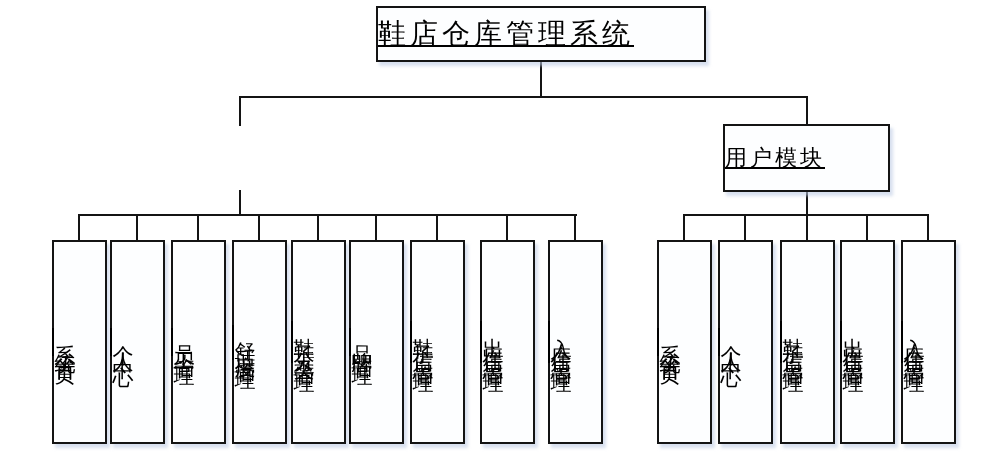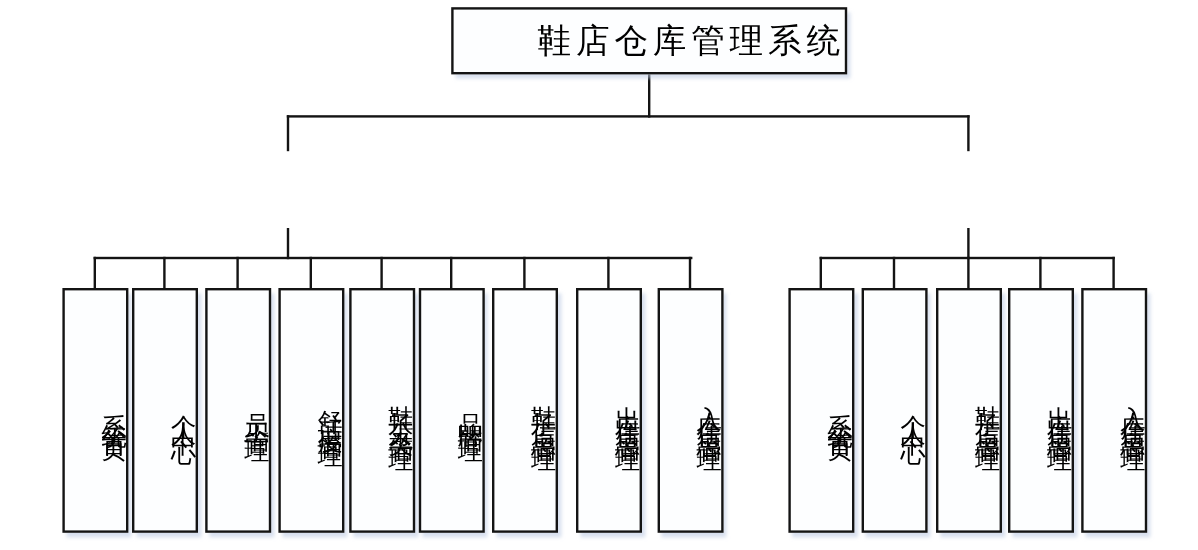--- a/index.html
+++ b/index.html
@@ -12,21 +12,21 @@
   html,body{margin:0;padding:0;background:#ffffff;}
   body{font-family:"DejaVu Serif","Liberation Serif",serif;color:var(--text);}
   .canvas{
     position:relative;width:998px;height:458px;background:#ffffff;overflow:hidden;
   }
   .box{
     position:absolute;box-sizing:border-box;
     background:var(--box-fill);
     border:2px solid var(--box-border);
     box-shadow:3px 4px 3px var(--shadow);
-    display:flex;align-items:center;justify-content:flex-end;
+    display:flex;align-items:center;justify-content:flex-start;text-decoration:underline;
   }
   .root-box span{font-size:28px;letter-spacing:4px;white-space:nowrap;}
   .module-box span{font-size:22px;letter-spacing:3px;white-space:nowrap;}
   .leaf{
     width:55px;height:204px;top:240px;
   }
   .leaf span{
     writing-mode:vertical-rl;
     text-orientation:upright;
     font-size:21px;
@@ -64,20 +64,23 @@
   <div class="vline" style="left:683px;top:214px;height:28px;"></div>
   <div class="vline" style="left:744px;top:214px;height:28px;"></div>
   <div class="vline" style="left:806px;top:214px;height:28px;"></div>
   <div class="vline" style="left:866px;top:214px;height:28px;"></div>
   <div class="vline" style="left:927px;top:214px;height:28px;"></div>
 
   <div class="box root-box" style="left:376px;top:6px;width:330px;height:56px;">
     <span>鞋店仓库管理系统</span>
   </div>
 
+  <div class="box module-box" style="left:723px;top:124px;width:167px;height:68px;">
+    <span>用户模块</span>
+  </div>
 
   <div class="box leaf" style="left:52px;">
     <span>系统首页</span>
   </div>
   <div class="box leaf" style="left:110px;">
     <span>个人中心</span>
   </div>
   <div class="box leaf" style="left:171px;">
     <span>员工管理</span>
   </div>

